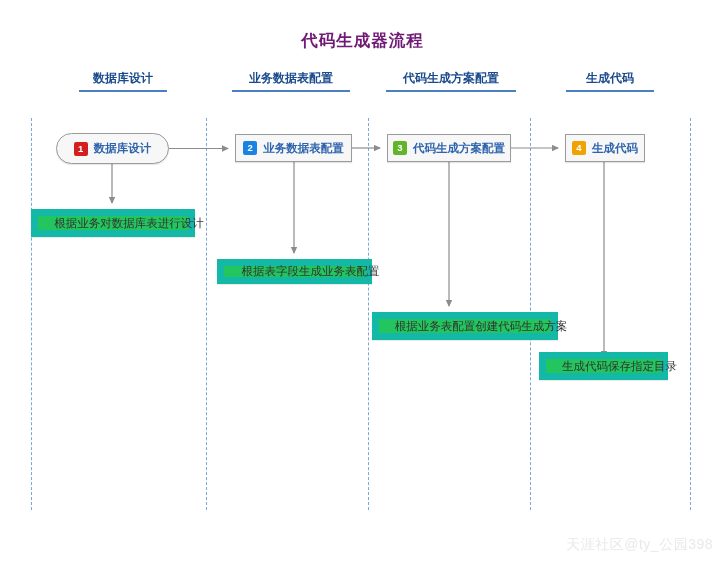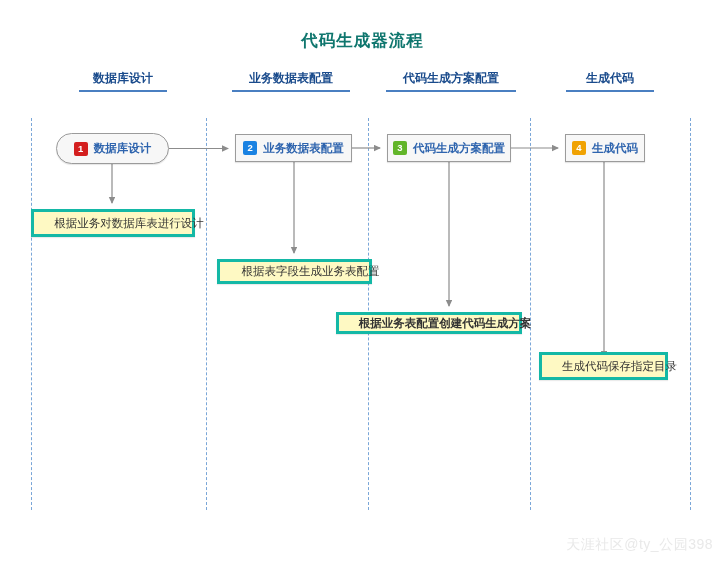--- a/index.html
+++ b/index.html
@@ -25,21 +25,21 @@
 
   
   .chart-title {
     position: absolute;
     left: 0;
     top: 30px;
     width: 725px;
     text-align: center;
     font-size: 16.5px;
     font-weight: bold;
-    color: #0f766e;
+    color: #701a75;
     letter-spacing: 1px;
     line-height: 20px;
   }
 
   
   .lane-header {
     position: absolute;
     top: 70px;
     text-align: center;
     font-size: 12px;
@@ -110,34 +110,34 @@
   .badge-2 { background: #1a82e2; }
   .badge-3 { background: #62b529; }
   .badge-4 { background: #f0a202; }
 
   .node-label { display: inline-block; }
 
   
   .desc-box {
     position: absolute;
     box-sizing: border-box;
-    background: #fef9c3;
-    border: 3px solid #14b8a6;
+    background: #22c55e;
+    border: 7px solid #14b8a6;
     display: flex;
     align-items: center;
     justify-content: center;
     font-size: 11.5px;
     color: #333333;
     white-space: nowrap;
     box-shadow: 0 1px 1px rgba(0,0,0,0.08);
     padding-left: 32px;
   }
   .desc-1 { left: 31px;  top: 209px; width: 164px; height: 28px; }
   .desc-2 { left: 217px; top: 259px; width: 155px; height: 25px; }
-  .desc-3 { left: 336px; top: 312px; width: 186px; height: 22px; font-weight: bold; }
+  .desc-3 { left: 372px; top: 312px; width: 186px; height: 28px; }
   .desc-4 { left: 539px; top: 352px; width: 129px; height: 28px; }
 
   
   .watermark {
     position: absolute;
     right: 12px;
     bottom: 12px;
     font-size: 14px;
     color: #e9e9e9;
     letter-spacing: 0.5px;

